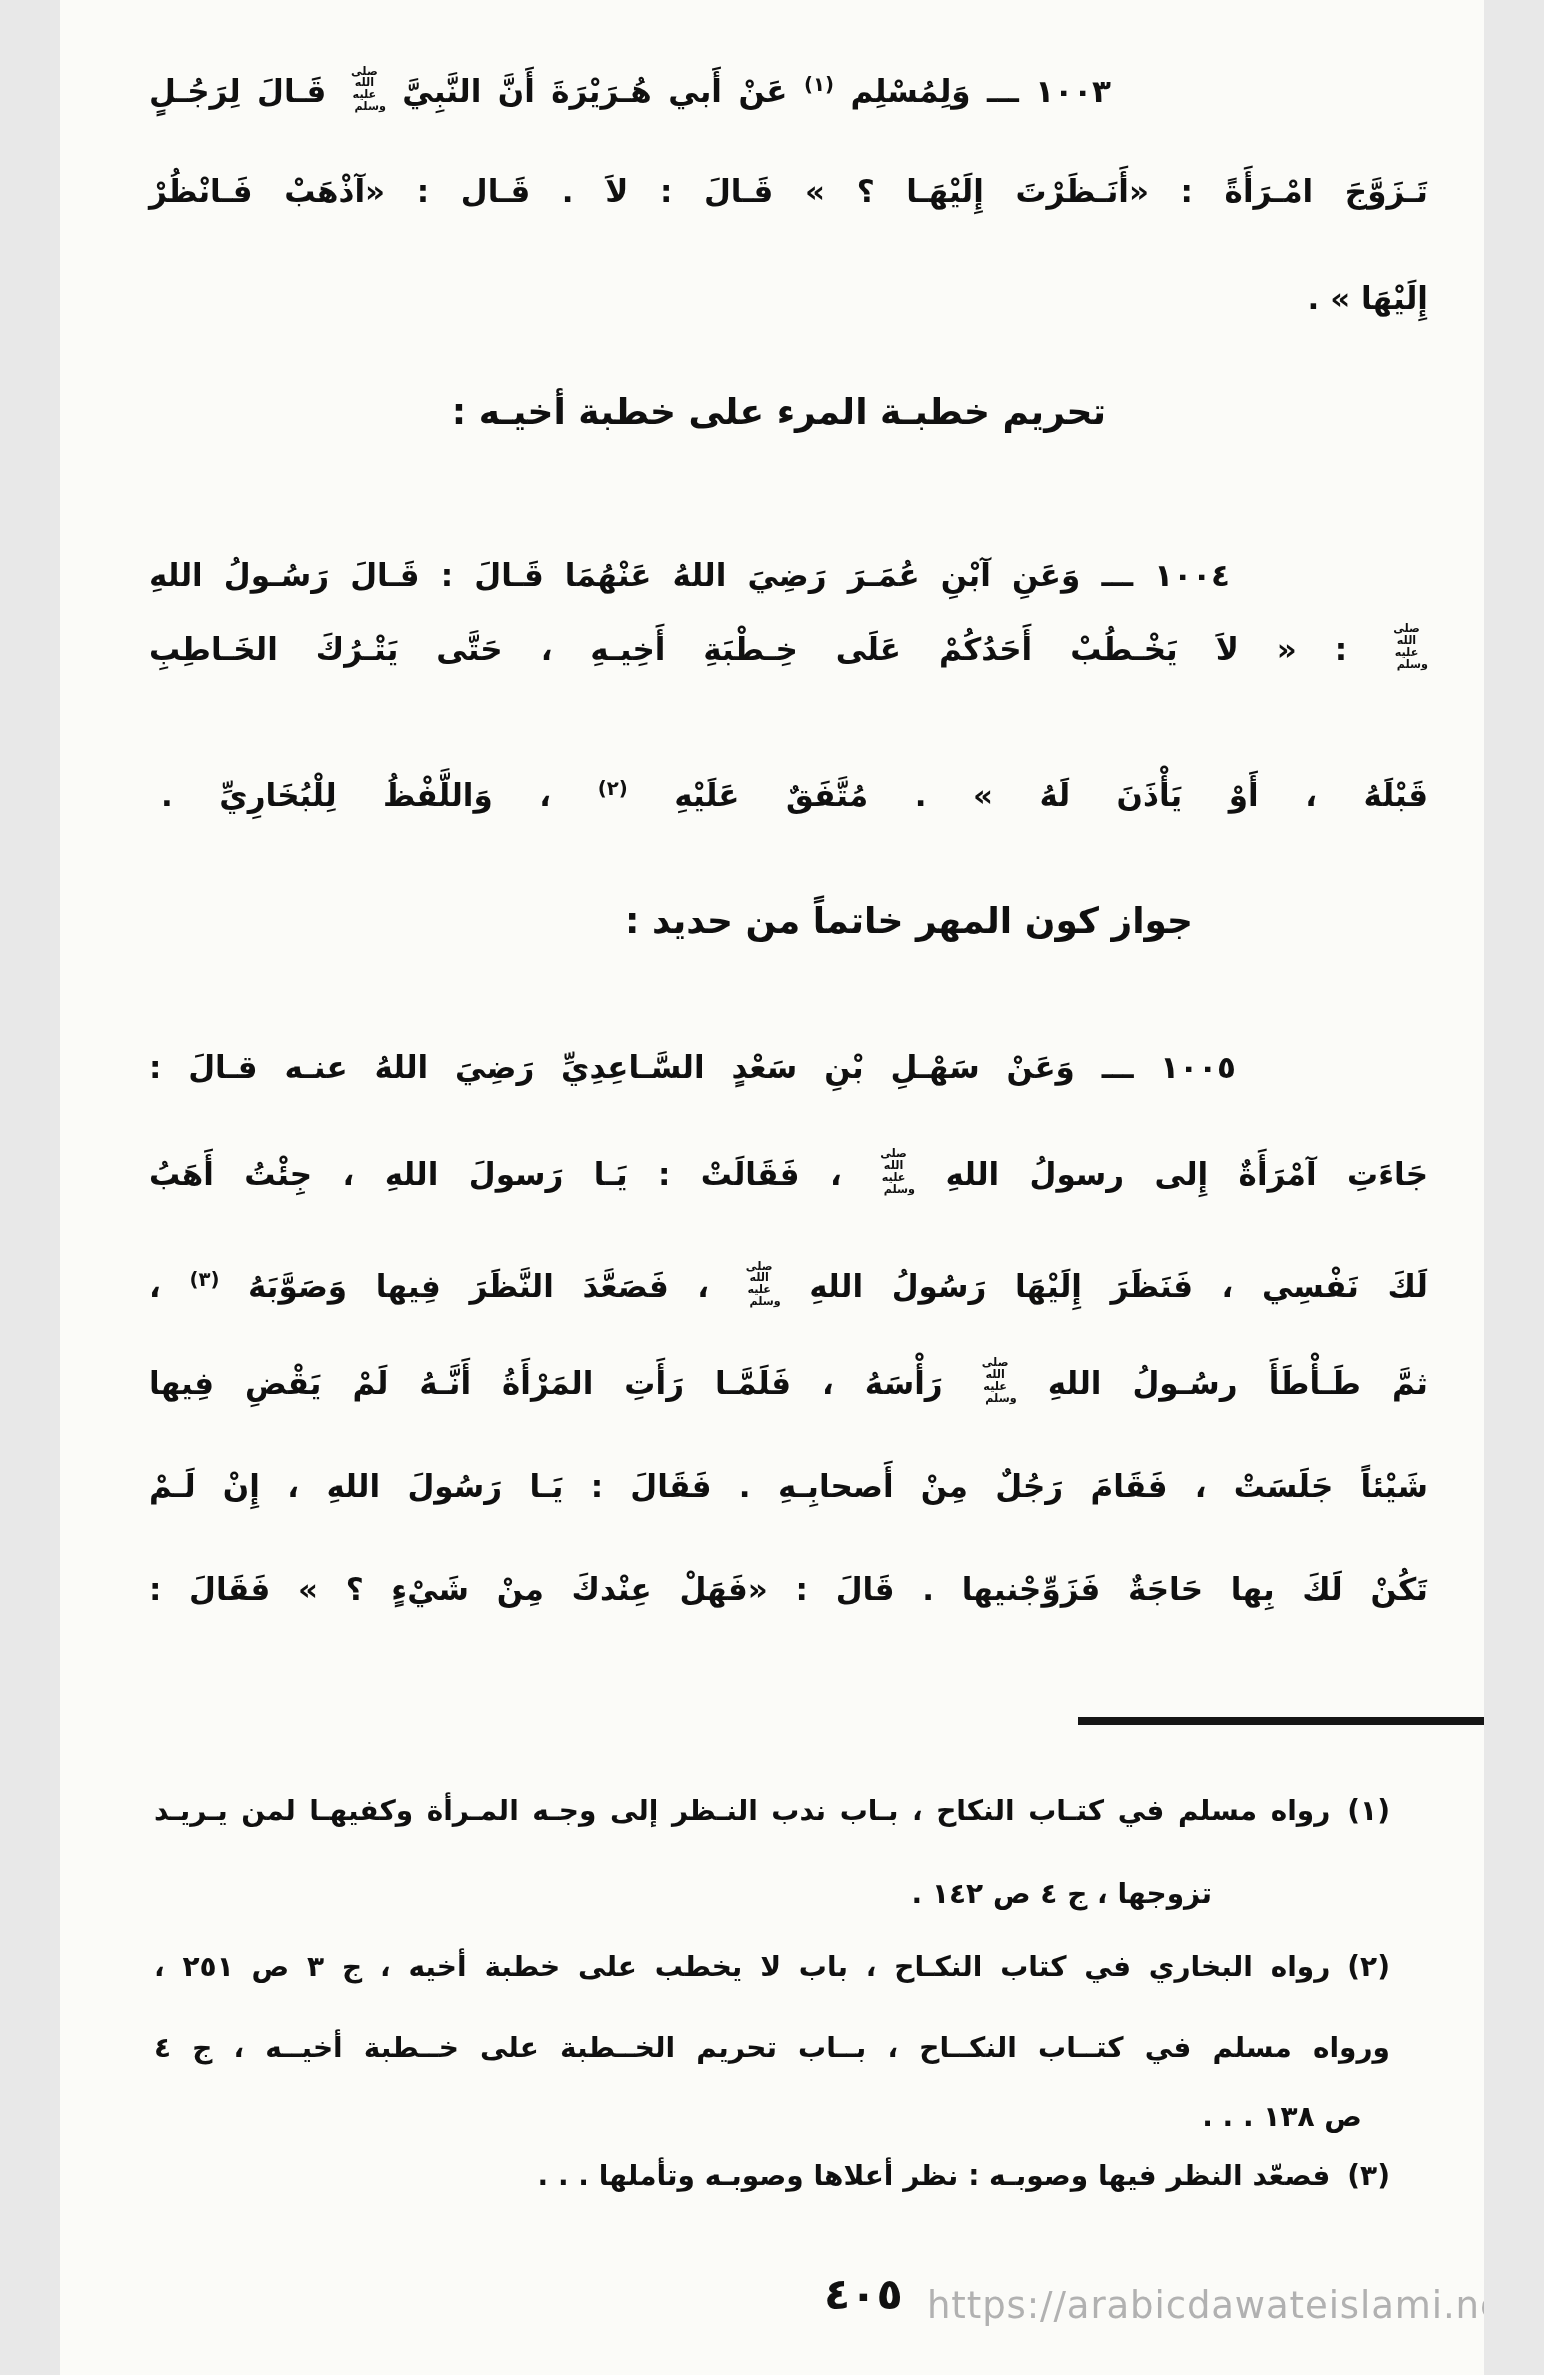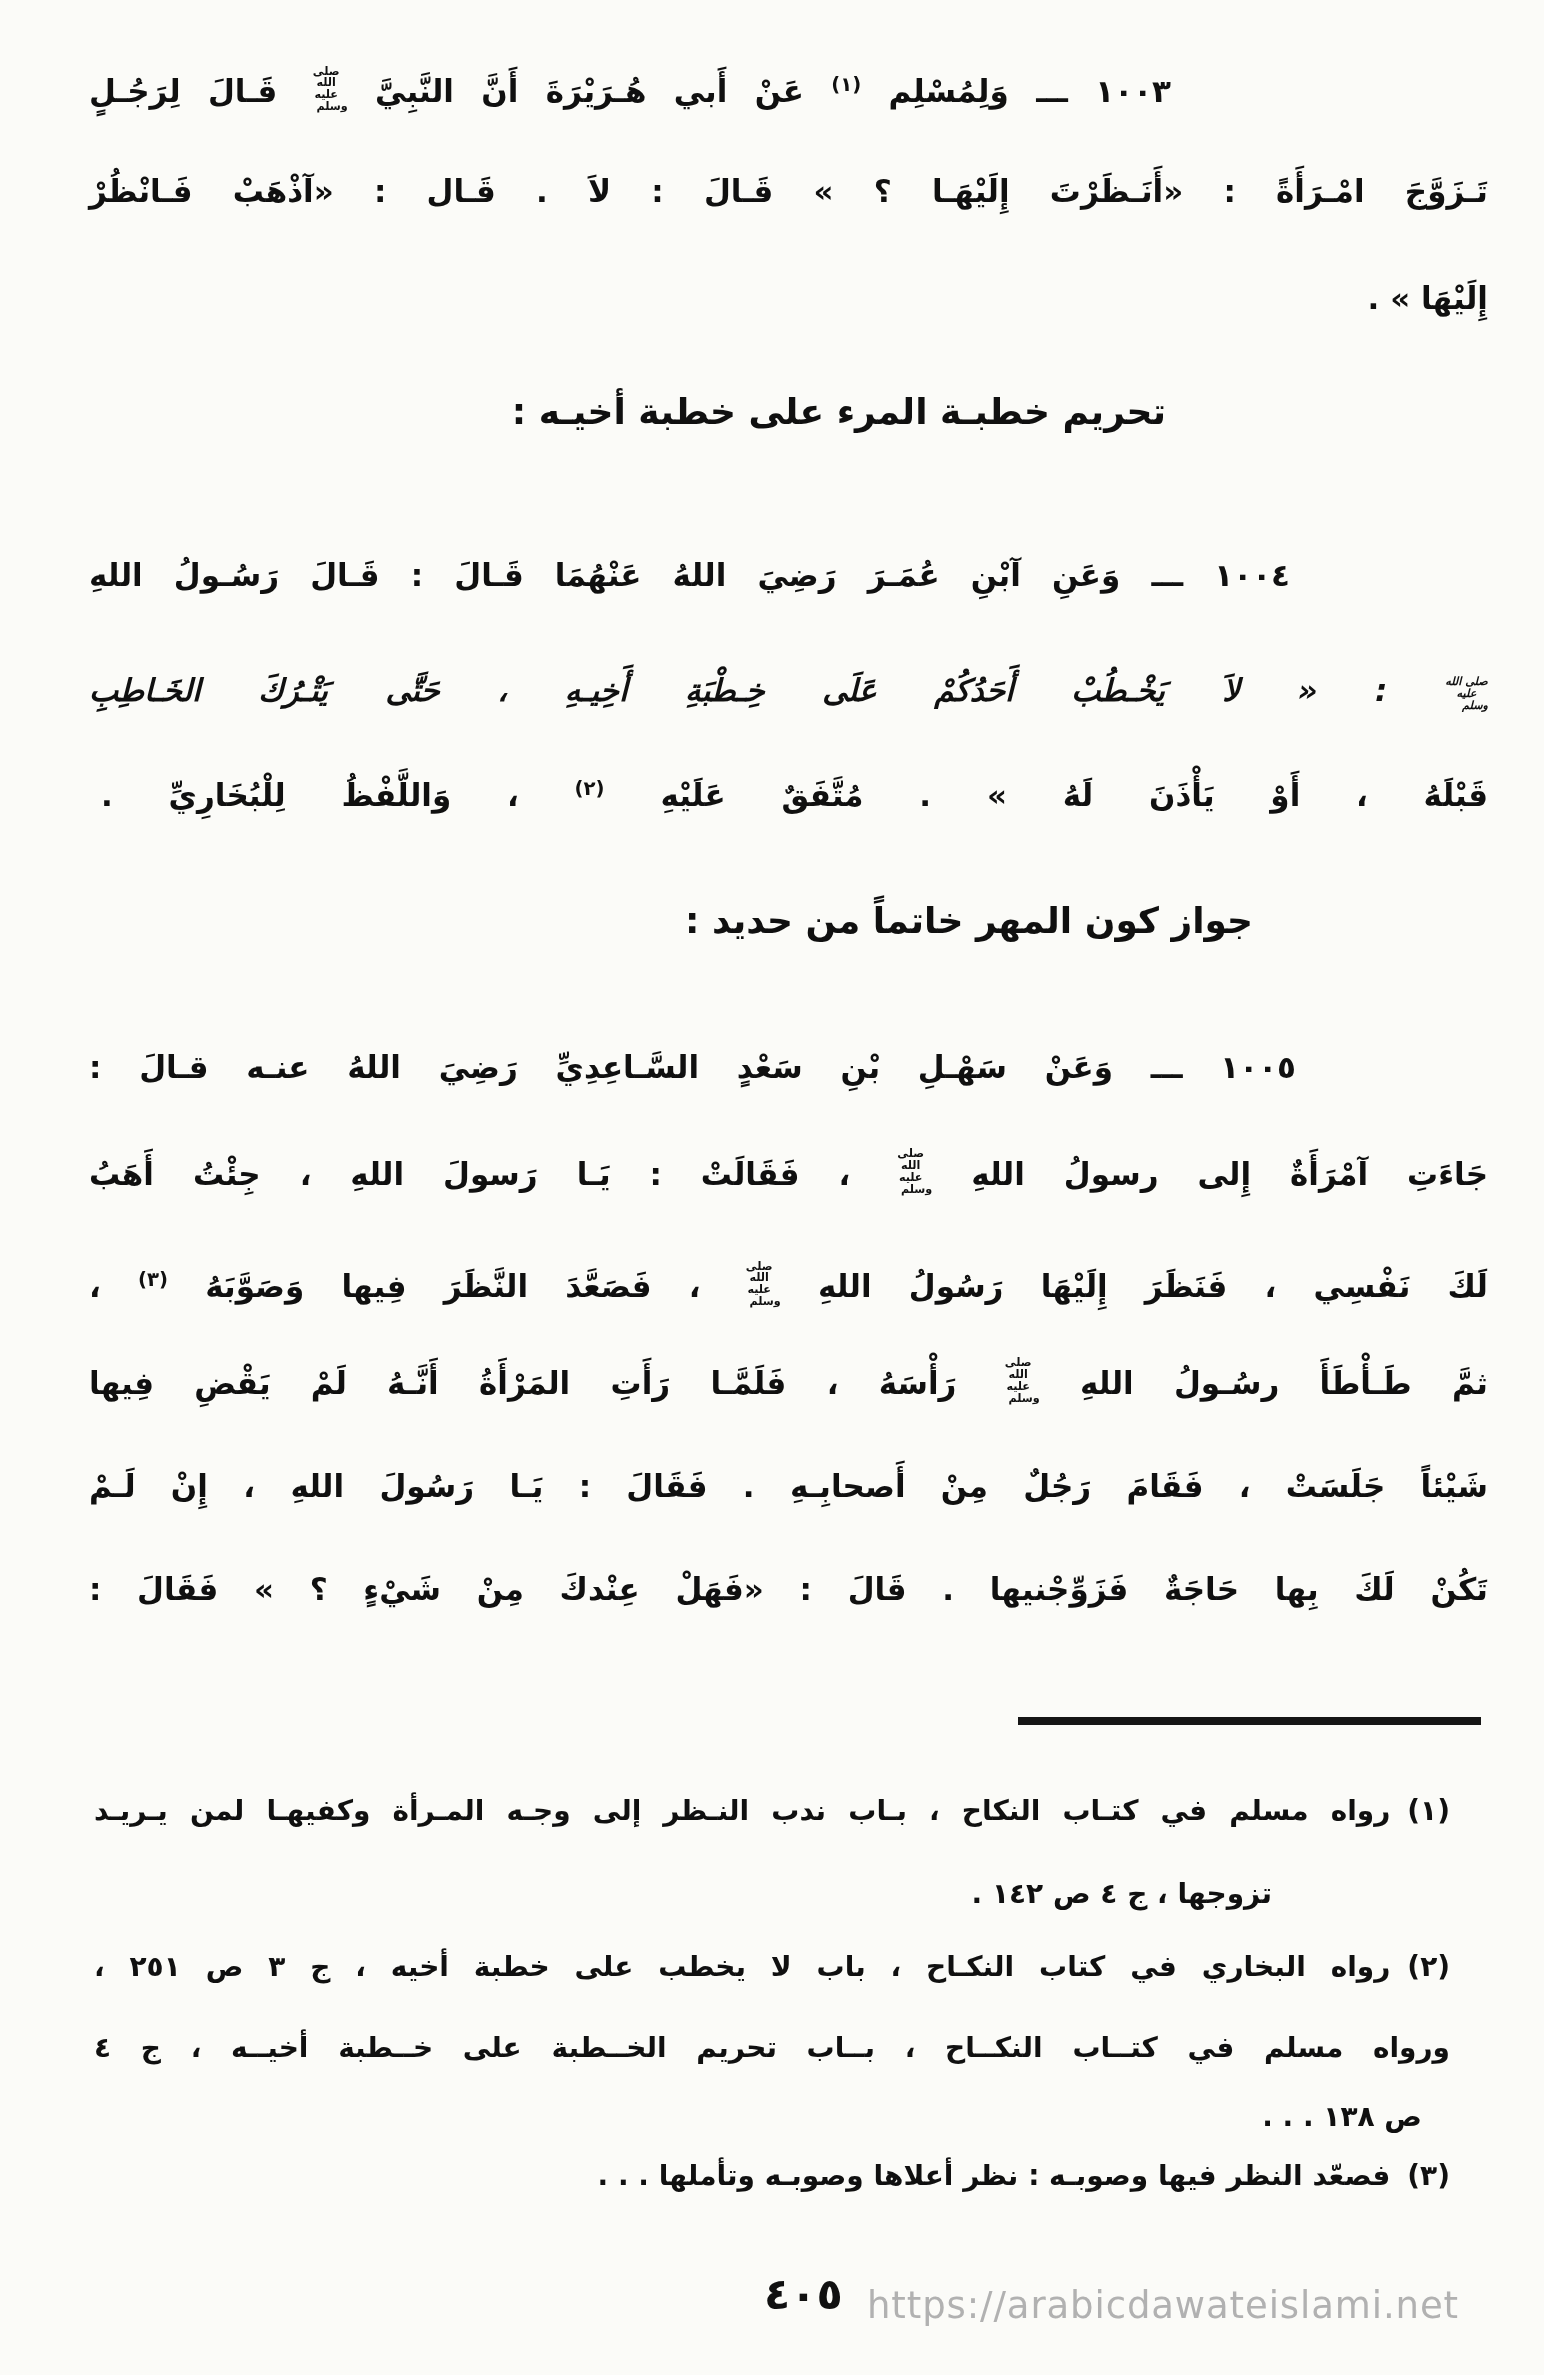--- a/index.html
+++ b/index.html
@@ -1,18 +1,18 @@
 <!DOCTYPE html>
 <html lang="ar" dir="rtl" style="font-size:15px"><head>
 <meta charset="utf-8">
 <style>
   html,body{margin:0;padding:0;background:#e8e8e8;}
   .page{
     position:relative;
-    width:1544px;height:2375px;
+    width:1424px;height:2375px;
     margin:0 auto;
     background:#fbfbf8;
     direction:rtl;
     font-family:"DejaVu Sans",sans-serif;
     font-weight:bold;
     color:#101010;
     overflow:hidden;
   }
   .line{
     position:absolute;
@@ -76,21 +76,21 @@
 
 <div class="page">
 
   <div class="line justify bodyline" style="top:42px;  right:373px;">١٠٠٣ ـــ وَلِمُسْلِم <span class="fnref">(١)</span> عَنْ أَبي هُـرَيْرَةَ أَنَّ النَّبِيَّ <span class="saw">صلى الله عليه وسلم</span> قَـالَ لِرَجُـلٍ</div>
   <div class="line justify bodyline" style="top:148px;">تَـزَوَّجَ امْـرَأَةً : «أَنَـظَرْتَ إِلَيْهَـا ؟ » قَـالَ : لاَ . قَـال : «آذْهَبْ فَـانْظُرْ</div>
   <div class="line alignright bodyline" style="top:255px;">إِلَيْهَا » .</div>
 
   <div class="heading" style="top:379px; right:378px;">تحريم خطبـة المرء على خطبة أخيـه :</div>
 
   <div class="line justify bodyline" style="top:532px; right:254px;">١٠٠٤ ـــ وَعَنِ آبْنِ عُمَـرَ رَضِيَ اللهُ عَنْهُمَا قَـالَ : قَـالَ رَسُـولُ اللهِ</div>
-  <div class="line justify bodyline" style="top:647px;font-style:italic;"><span class="saw">صلى الله عليه وسلم</span> : « لاَ يَخْـطُبْ أَحَدُكُمْ عَلَى خِـطْبَةِ أَخِيـهِ ، حَتَّى يَتْـرُكَ الخَـاطِبِ</div>
+  <div class="line justify bodyline" style="top:606px;"><span class="saw">صلى الله عليه وسلم</span> : « لاَ يَخْـطُبْ أَحَدُكُمْ عَلَى خِـطْبَةِ أَخِيـهِ ، حَتَّى يَتْـرُكَ الخَـاطِبِ</div>
   <div class="line justify bodyline" style="top:746px;margin-left:12px;">قَبْلَهُ ، أَوْ يَأْذَنَ لَهُ » . مُتَّفَقٌ عَلَيْهِ <span class="fnref">(٢)</span> ، وَاللَّفْظُ لِلْبُخَارِيِّ .</div>
 
   <div class="heading" style="top:888px; right:291px;">جواز كون المهر خاتماً من حديد :</div>
 
   <div class="line justify bodyline" style="top:1024px; right:248px;">١٠٠٥ ـــ وَعَنْ سَهْـلِ بْنِ سَعْدٍ السَّـاعِدِيِّ رَضِيَ اللهُ عنـه قـالَ :</div>
   <div class="line justify bodyline" style="top:1131px;">جَاءَتِ آمْرَأَةٌ إِلى رسولُ اللهِ <span class="saw">صلى الله عليه وسلم</span> ، فَقَالَتْ : يَـا رَسولَ اللهِ ، جِئْتُ أَهَبُ</div>
   <div class="line justify bodyline" style="top:1237px;">لَكَ نَفْسِي ، فَنَظَرَ إِلَيْهَا رَسُولُ اللهِ <span class="saw">صلى الله عليه وسلم</span> ، فَصَعَّدَ النَّظَرَ فِيها وَصَوَّبَهُ <span class="fnref">(٣)</span> ،</div>
   <div class="line justify bodyline" style="top:1340px;">ثمَّ طَـأْطَأَ رسُـولُ اللهِ <span class="saw">صلى الله عليه وسلم</span> رَأْسَهُ ، فَلَمَّـا رَأَتِ المَرْأَةُ أَنَّـهُ لَمْ يَقْضِ فِيها</div>
   <div class="line justify bodyline" style="top:1443px;">شَيْئاً جَلَسَتْ ، فَقَامَ رَجُلٌ مِنْ أَصحابِـهِ . فَقَالَ : يَـا رَسُولَ اللهِ ، إِنْ لَـمْ</div>
   <div class="line justify bodyline" style="top:1546px;">تَكُنْ لَكَ بِها حَاجَةٌ فَزَوِّجْنيها . قَالَ : «فَهَلْ عِنْدكَ مِنْ شَيْءٍ ؟ » فَقَالَ :</div>

